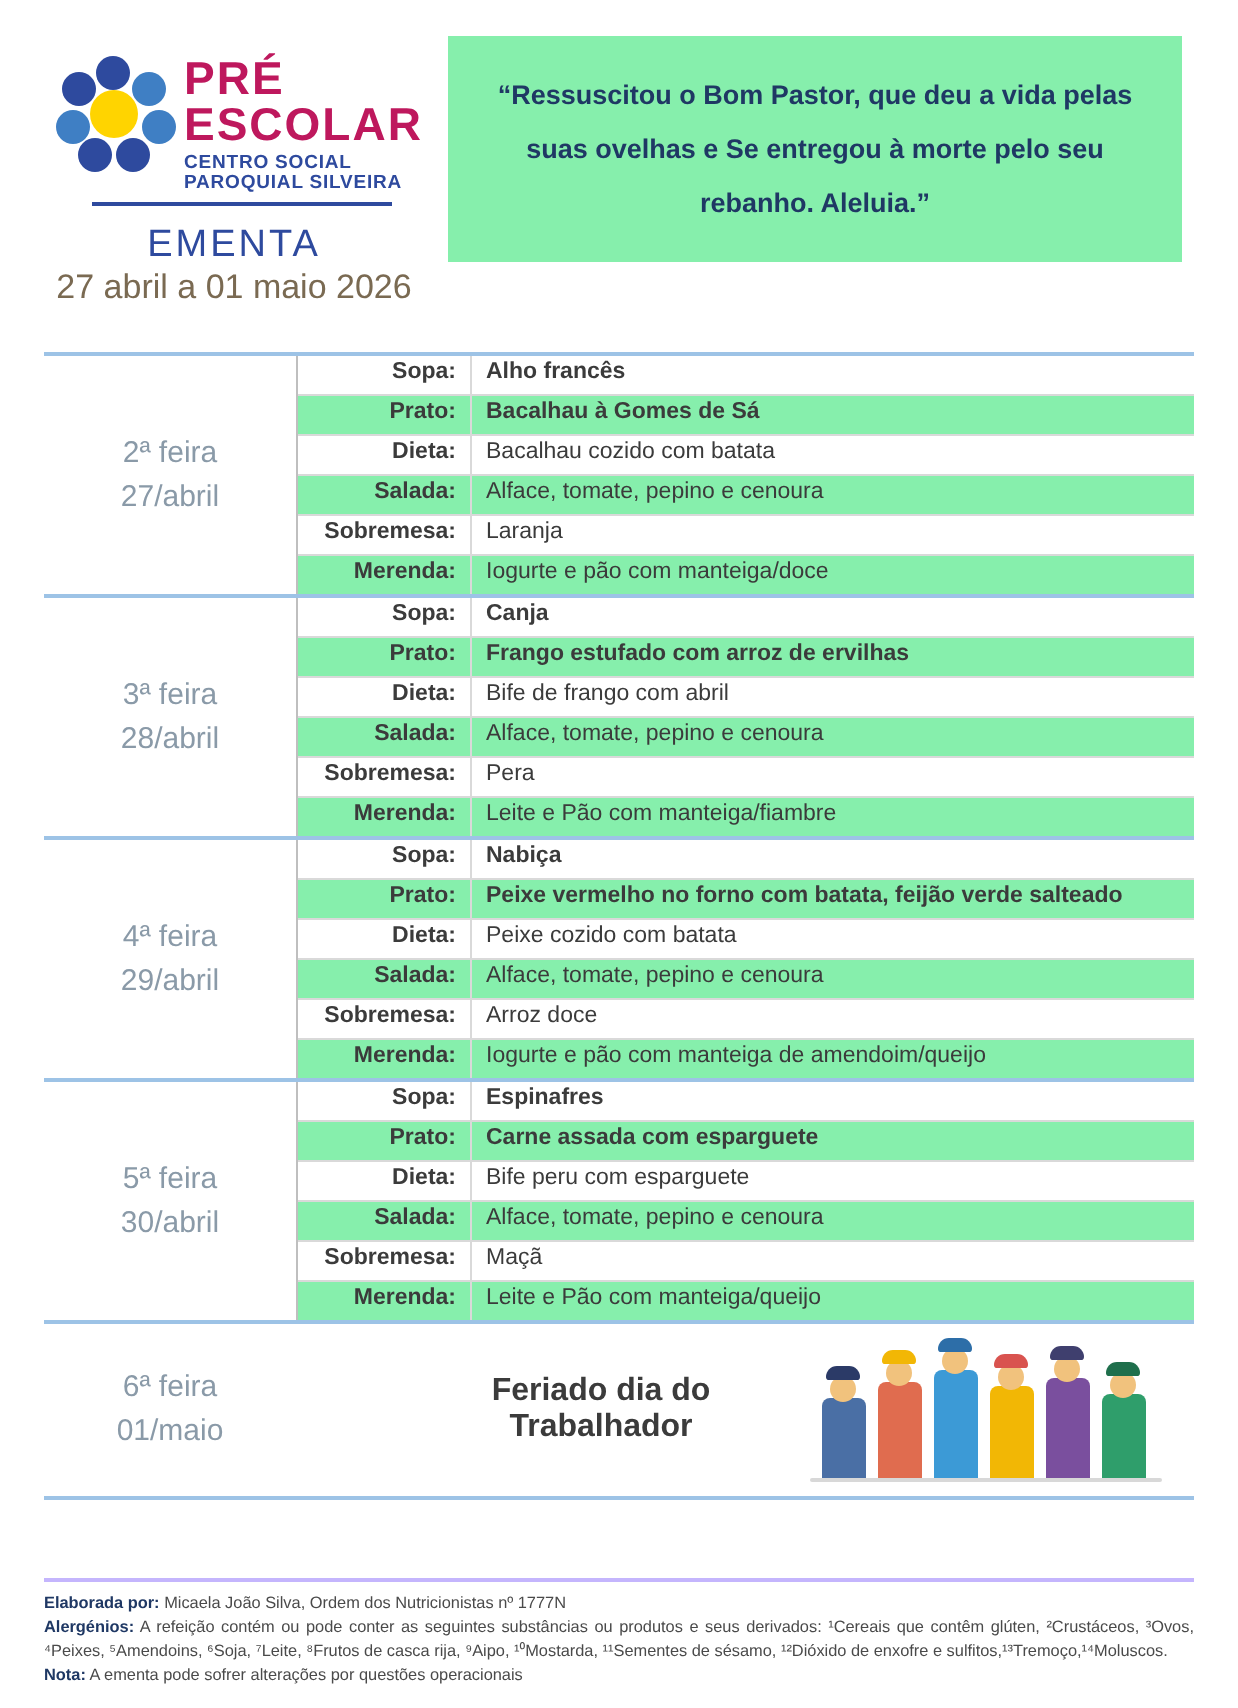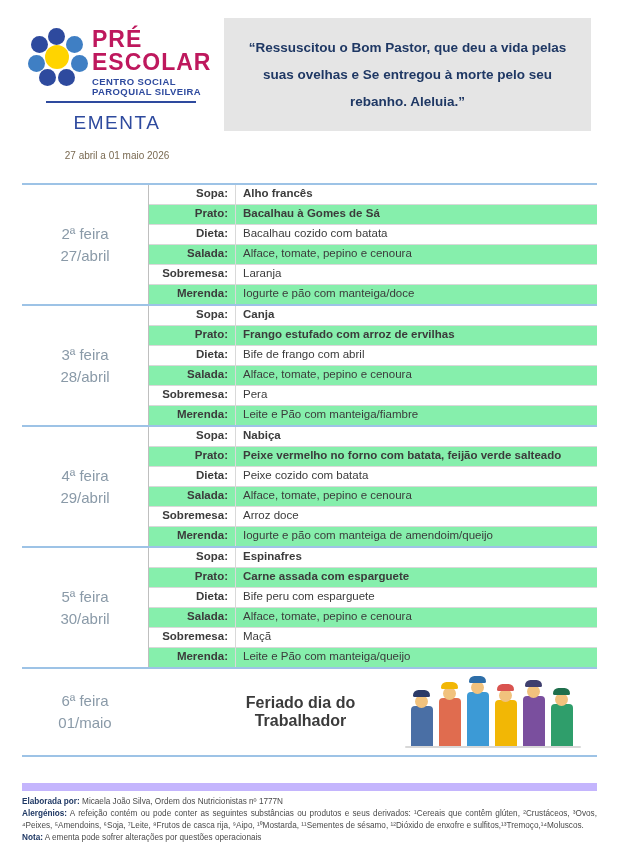--- a/index.html
+++ b/index.html
@@ -93,29 +93,29 @@
     margin: 5px 0 0 18px;
   }
   .ementa-title {
     font-size: 19px;
     font-weight: normal;
     color: #2e4a9e;
     letter-spacing: 1.5px;
     margin-top: 9px;
   }
   .ementa-dates {
-    font-size: 10px;
+    font-size: 17px;
     color: #7a6a52;
-    margin-top: 16px;
+    margin-top: 0;
   }
 
   .quote-box {
     margin-left: 18px;
     flex: 1;
-    background: #e5e5e5;
+    background: #86efac;
     padding: 16px 18px 16px 18px;
     box-sizing: border-box;
     min-height: 98px;
     display: flex;
     align-items: center;
     justify-content: center;
   }
   .quote-text {
     font-size: 13.5px;
     font-weight: bold;
@@ -238,21 +238,21 @@
     background: #d8d8d8;
     border-radius: 1px;
   }
 
   
   .footer {
     position: absolute;
     left: 22px;
     right: 22px;
     bottom: 10px;
-    border-top: 8px solid #c4b5fd;
+    border-top: 2px solid #c4b5fd;
     padding-top: 5px;
     font-size: 8.2px;
     color: #4a4a4a;
     line-height: 1.45;
   }
   .footer b { color: #1f3864; }
   .footer .f-line { text-align: justify; }
   .footer .nota b { color: #1f3864; }
 </style>
 </head>

